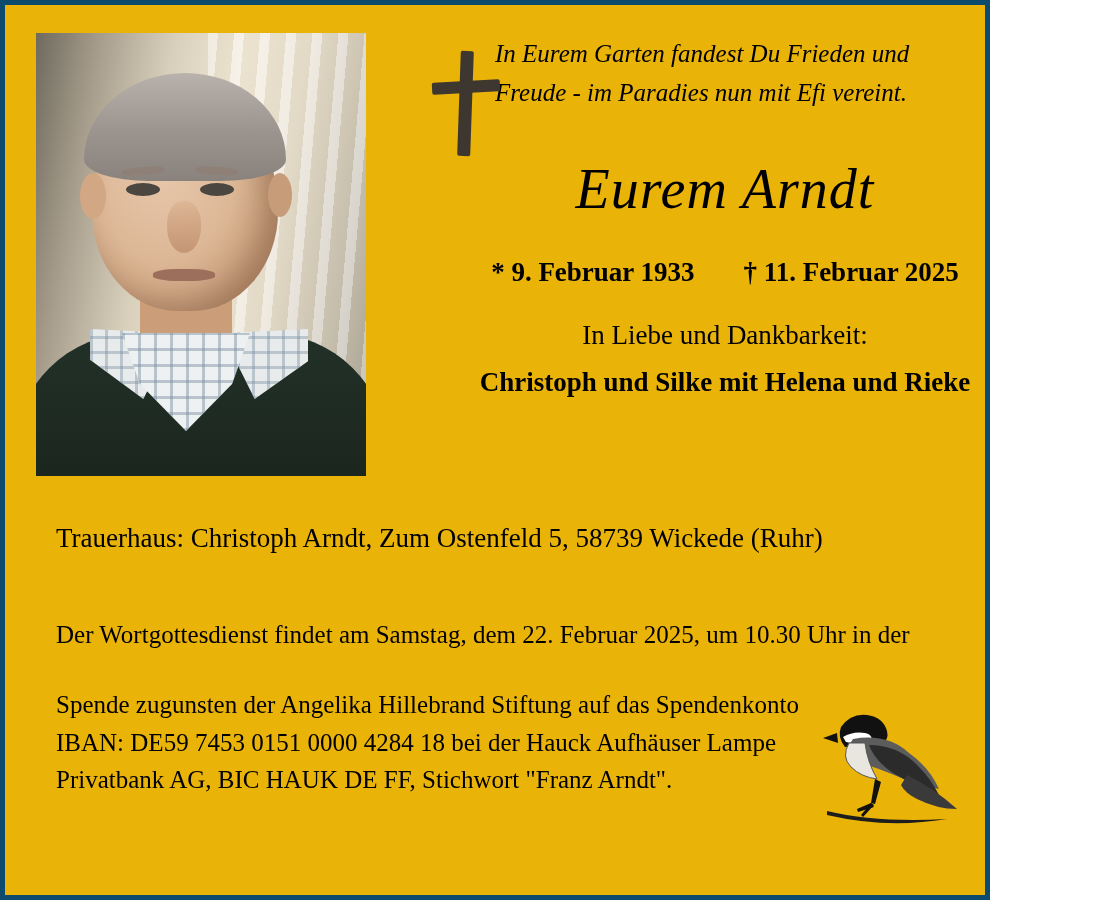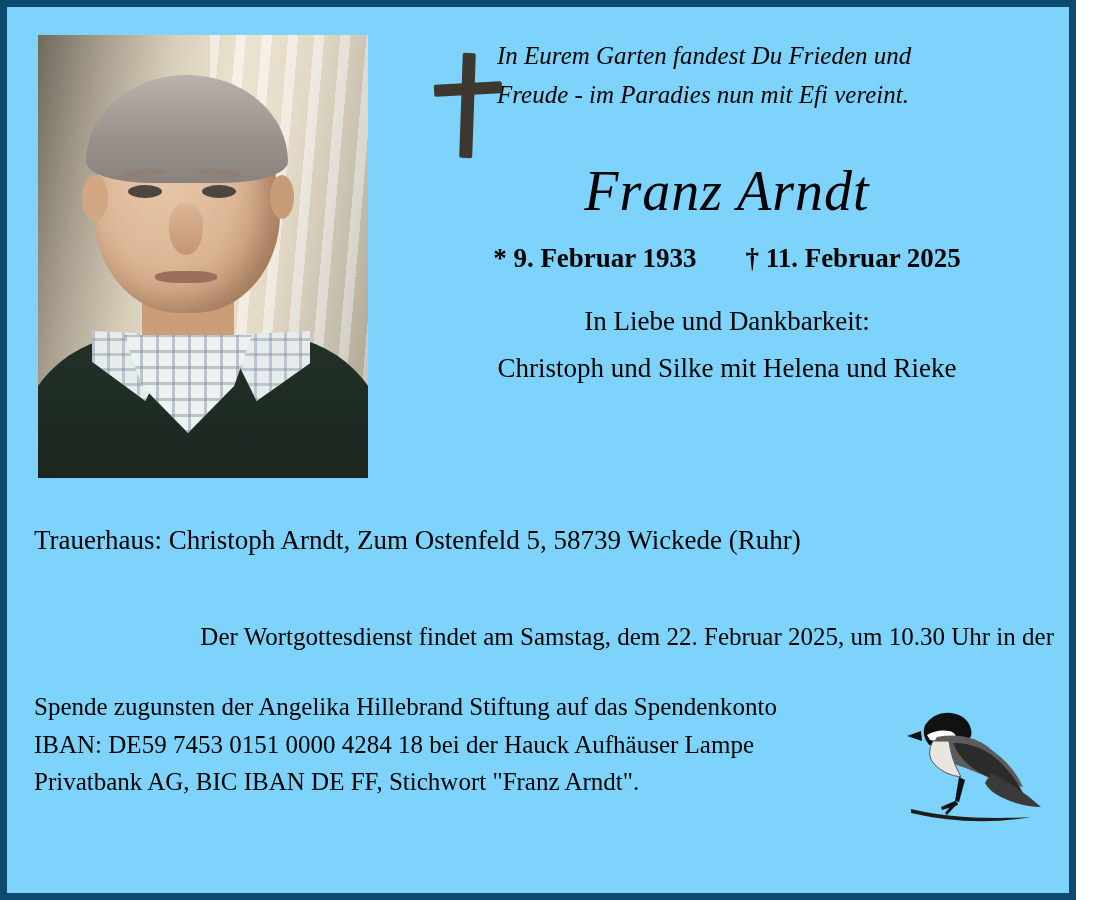--- a/index.html
+++ b/index.html
@@ -9,25 +9,25 @@
   }
   body {
     width: 1096px;
     height: 900px;
     font-family: "Liberation Serif", serif;
     color: #000000;
     overflow: hidden;
   }
   .notice {
     position: relative;
-    width: 1076px;
+    width: 990px;
     height: 900px;
     box-sizing: border-box;
-    border: 7px solid #0c4a6e;
-    background: #7dd3fc;
+    border: 5px solid #0c4a6e;
+    background: #eab308;
   }
   
   .portrait {
     position: absolute;
     left: 31px;
     top: 28px;
     width: 330px;
     height: 443px;
     overflow: hidden;
     background: #cfc9bd;
@@ -194,53 +194,52 @@
   }
   .verse div { white-space: nowrap; }
 
   .name {
     margin-top: 44px;
     font-size: 56px;
     font-style: italic;
     letter-spacing: 1px;
   }
   .dates {
-    margin-top: 20px;
+    margin-top: 36px;
     font-size: 27px;
     font-weight: bold;
   }
   .dates .death { margin-left: 42px; }
 
   .dedication {
     margin-top: 32px;
     font-size: 27px;
   }
   .family {
     margin-top: 12px;
     font-size: 27px;
-    font-weight: normal;
+    font-weight: bold;
     line-height: 1.42;
   }
 
   
   .lower {
     position: absolute;
-    left: 27px;
+    left: 51px;
     top: 518px;
     width: 1020px;
     text-align: left;
   }
   .mourning-house {
     font-size: 27px;
   }
   .service {
     margin-top: 62px;
     font-size: 25px;
     line-height: 1.52;
-    text-align: right;
   }
   .donation {
     margin-top: 32px;
     font-size: 25px;
     line-height: 1.5;
     width: 880px;
   }
 
   
   .bird {
@@ -280,21 +279,21 @@
     <div class="cross-wrap">
       <div class="cross-v"></div>
       <div class="cross-h"></div>
     </div>
 
     <div class="verse">
       <div>In Eurem Garten fandest Du Frieden und</div>
       <div>Freude - im Paradies nun mit Efi vereint.</div>
     </div>
 
-    <div class="name">Franz Arndt</div>
+    <div class="name">Eurem Arndt</div>
 
     <div class="dates">
       <span>* 9. Februar 1933</span>
       <span class="death">† 11. Februar 2025</span>
     </div>
 
     <div class="dedication">In Liebe und Dankbarkeit:</div>
     <div class="family">
       <div>Christoph und Silke mit Helena und Rieke</div>
     </div>
@@ -303,21 +302,21 @@
   <div class="lower">
     <div class="mourning-house">Trauerhaus: Christoph Arndt, Zum Ostenfeld 5, 58739 Wickede (Ruhr)</div>
 
     <div class="service">
       <div>Der Wortgottesdienst findet am Samstag, dem 22. Februar 2025, um 10.30 Uhr in der</div>
     </div>
 
     <div class="donation">
       <div>Spende zugunsten der Angelika Hillebrand Stiftung auf das Spendenkonto</div>
       <div>IBAN: DE59 7453 0151 0000 4284 18 bei der Hauck Aufhäuser Lampe</div>
-      <div>Privatbank AG, BIC IBAN DE FF, Stichwort "Franz Arndt".</div>
+      <div>Privatbank AG, BIC HAUK DE FF, Stichwort "Franz Arndt".</div>
     </div>
 
   </div>
 
   <svg class="bird" viewBox="0 0 180 140">
     <g fill="#111111">
 
       <path d="M54 34 q10 -14 26 -12 q16 2 20 16 q2 8 -4 12 l-38 4 q-8 -10 -4 -20 z"></path>
 
       <path d="M56 44 q10 -6 22 -4 q6 1 7 6 q-14 6 -26 3 z" fill="#ffffff"></path>

